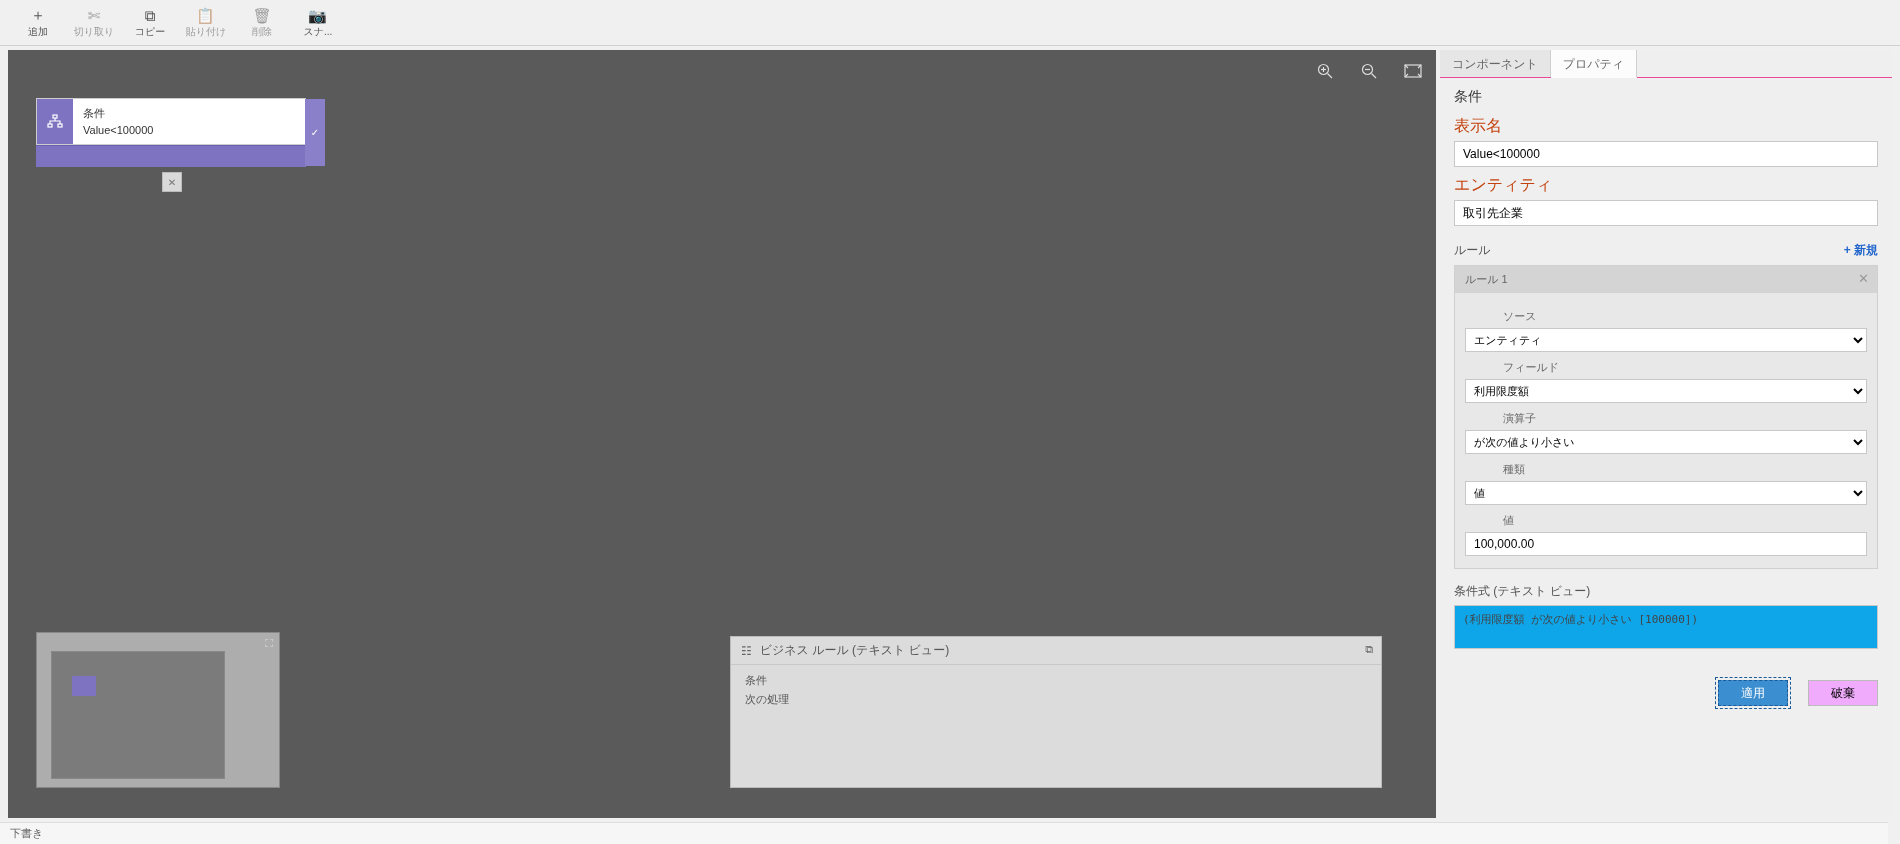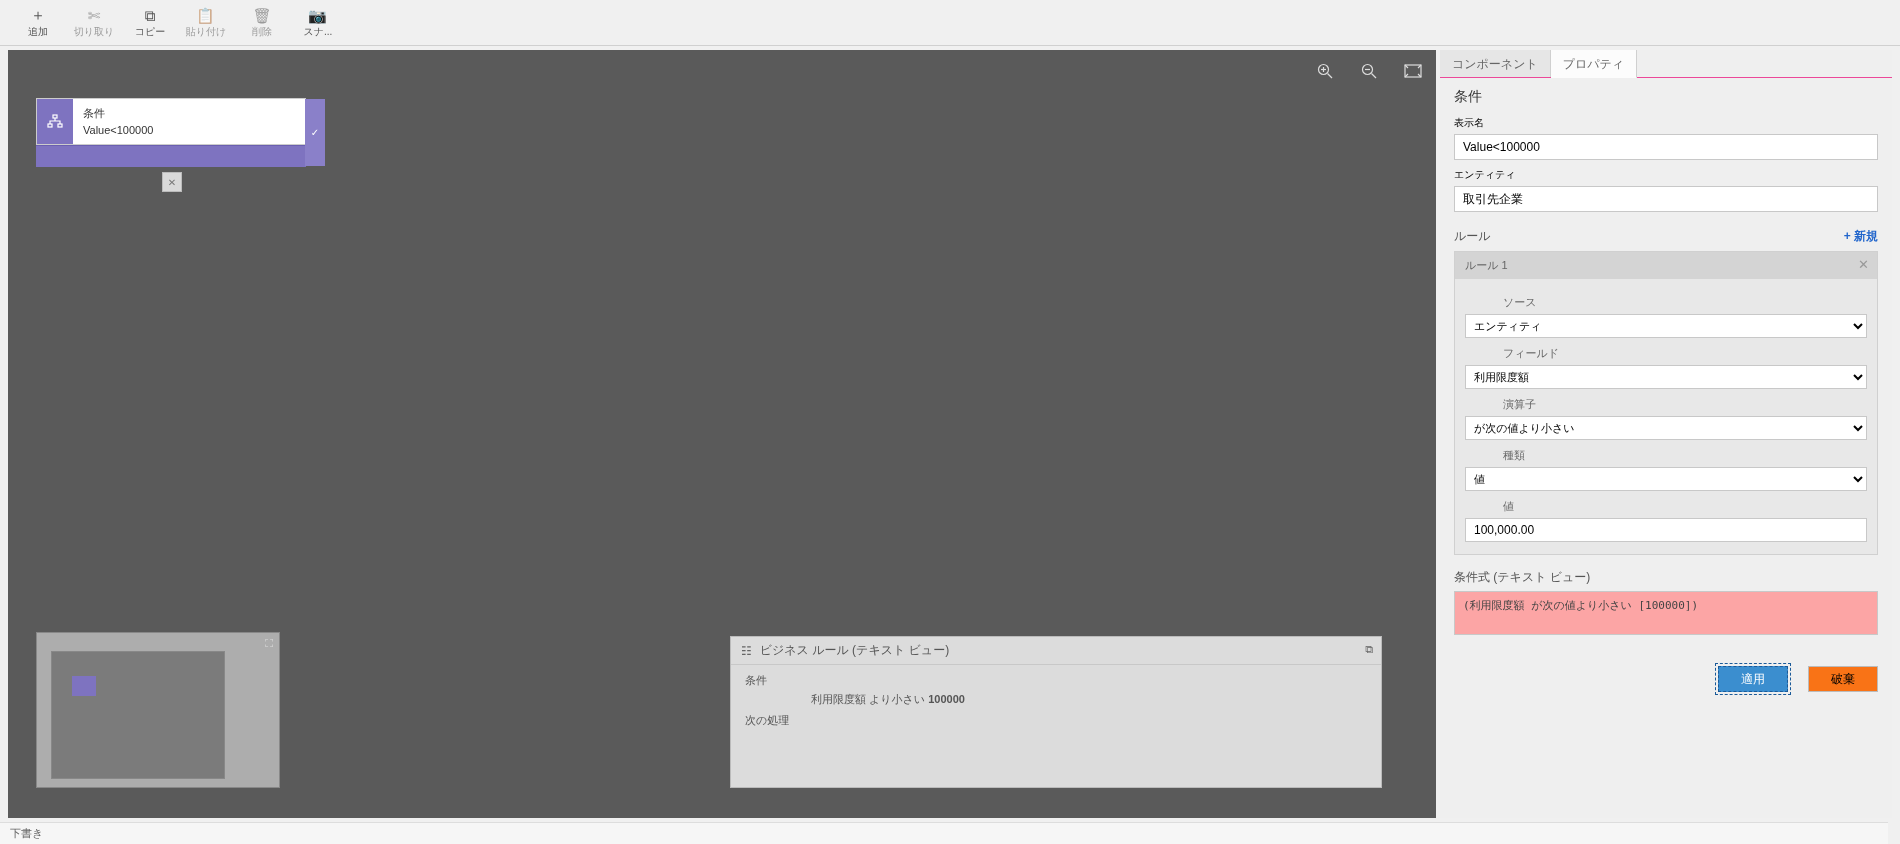--- a/index.html
+++ b/index.html
@@ -47,35 +47,35 @@
 .tv-expr b { font-weight: 600; }
 
 
 .rpanel { width: 452px; background: #efefef; display: flex; flex-direction: column; margin: 4px 8px 4px 2px; }
 .tabs { display: flex; border-bottom: 1px solid #ec4899; height: 28px; }
 .tab { padding: 6px 12px; font-size: 12px; color: #666; background: #e6e6e6; border-right: 1px solid #d0d0d0; cursor: pointer; }
 .tab.active { background: #fcfcfc; border-bottom: 1px solid #fcfcfc; margin-bottom: -1px; }
 
 .panel-scroll { flex: 1; overflow-y: auto; padding: 10px 14px 14px 14px; }
 .sec-title { font-size: 14px; color: #333; margin-bottom: 10px; }
-.field-label { font-size: 10px; color: #000000; margin-bottom: 4px; margin-top: 8px; }
+.field-label { font-size: 16px; color: #c2410c; margin-bottom: 4px; margin-top: 8px; }
 .text-input { width: 100%; height: 26px; border: 1px solid #c8c8c8; background: #fff; padding: 0 8px; font-size: 12px; }
 .rules-header { display: flex; justify-content: space-between; align-items: center; margin-top: 16px; margin-bottom: 6px; }
 .rules-header .lbl { color: #555; font-size: 12px; }
 .rules-header .add { color: #2266cc; font-size: 12px; cursor: pointer; font-weight: bold; }
 .rule-box { border: 1px solid #d0d0d0; background: #e8e8e8; }
 .rule-head { background: #d4d4d4; padding: 6px 10px; font-size: 11px; color: #666; position: relative; }
 .rule-head .close { position: absolute; right: 8px; top: 5px; color: #999; cursor: pointer; font-size: 13px; }
 .rule-body { padding: 8px 10px 12px 10px; }
 .rule-body .field-label { color: #666; font-size: 11px; margin-left: 38px; }
 select.sel { width: 100%; height: 24px; border: 1px solid #c8c8c8; background: #fff; font-size: 11px; padding: 0 4px; }
 .cond-expr-label { color: #555; font-size: 12px; margin-top: 14px; margin-bottom: 5px; }
-.cond-expr { width: 100%; height: 44px; border: 1px solid #c8c8c8; background: #fca5a5; padding: 6px 8px; font-size: 11px; color: #444; resize: none; }
+.cond-expr { width: 100%; height: 44px; border: 1px solid #c8c8c8; background: #0ea5e9; padding: 6px 8px; font-size: 11px; color: #444; resize: none; }
 .btn-row { display: flex; justify-content: flex-end; gap: 20px; margin-top: 28px; }
-.btn { height: 26px; padding: 0 22px; border: 1px solid #bbb; background: #f97316; font-size: 12px; cursor: pointer; }
+.btn { height: 26px; padding: 0 22px; border: 1px solid #bbb; background: #f0abfc; font-size: 12px; cursor: pointer; }
 .btn.primary { background: #3b8ecf; color: #fff; border: 1px dashed #1a5a99; outline: 1px dashed #1a5a99; outline-offset: 2px; }
 
 
 .footer { position: absolute; left: 0; right: 12px; bottom: 0; height: 22px; background: #f6f6f6; border-top: 1px solid #ddd; padding: 3px 10px; font-size: 11px; color: #666; }
 
 svg { display: block; }
 </style>
 </head>
 <body>
 
@@ -161,21 +161,20 @@
     </div>
 
     <div class="textview">
       <div class="tv-header">
         <span class="ico">☷</span>
         <span>ビジネス ルール (テキスト ビュー)</span>
         <span class="tv-pop">⧉</span>
       </div>
       <div class="tv-body">
         <div class="tv-label">条件</div>
-        <div class="tv-expr"><span>利用限度額 より小さい </span><b>100000</b></div>
         <div class="tv-label">次の処理</div>
       </div>
     </div>
 
   </div>
 
   <div class="rpanel">
     <div class="tabs">
       <div class="tab">コンポーネント</div>
       <div class="tab active">プロパティ</div>

